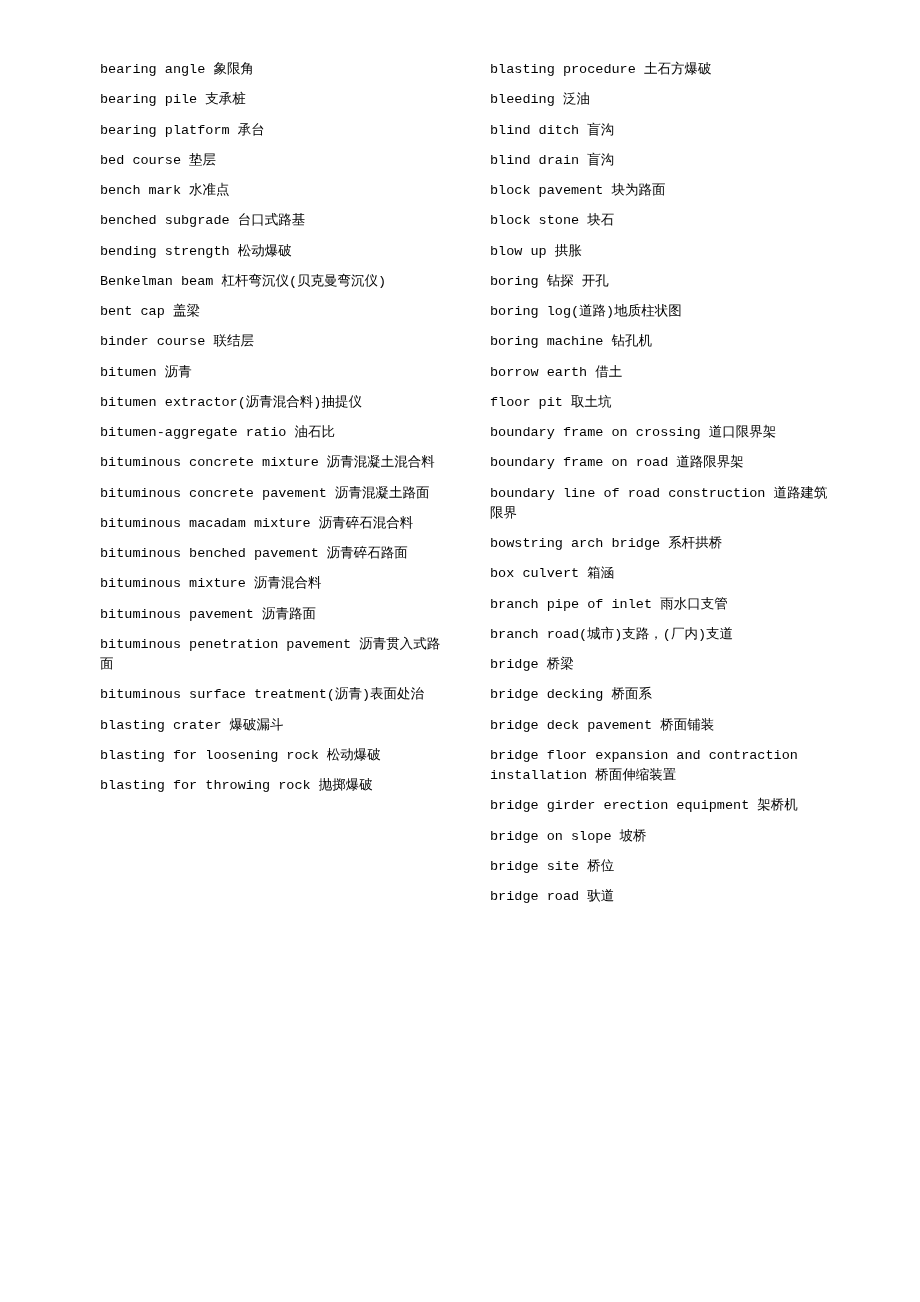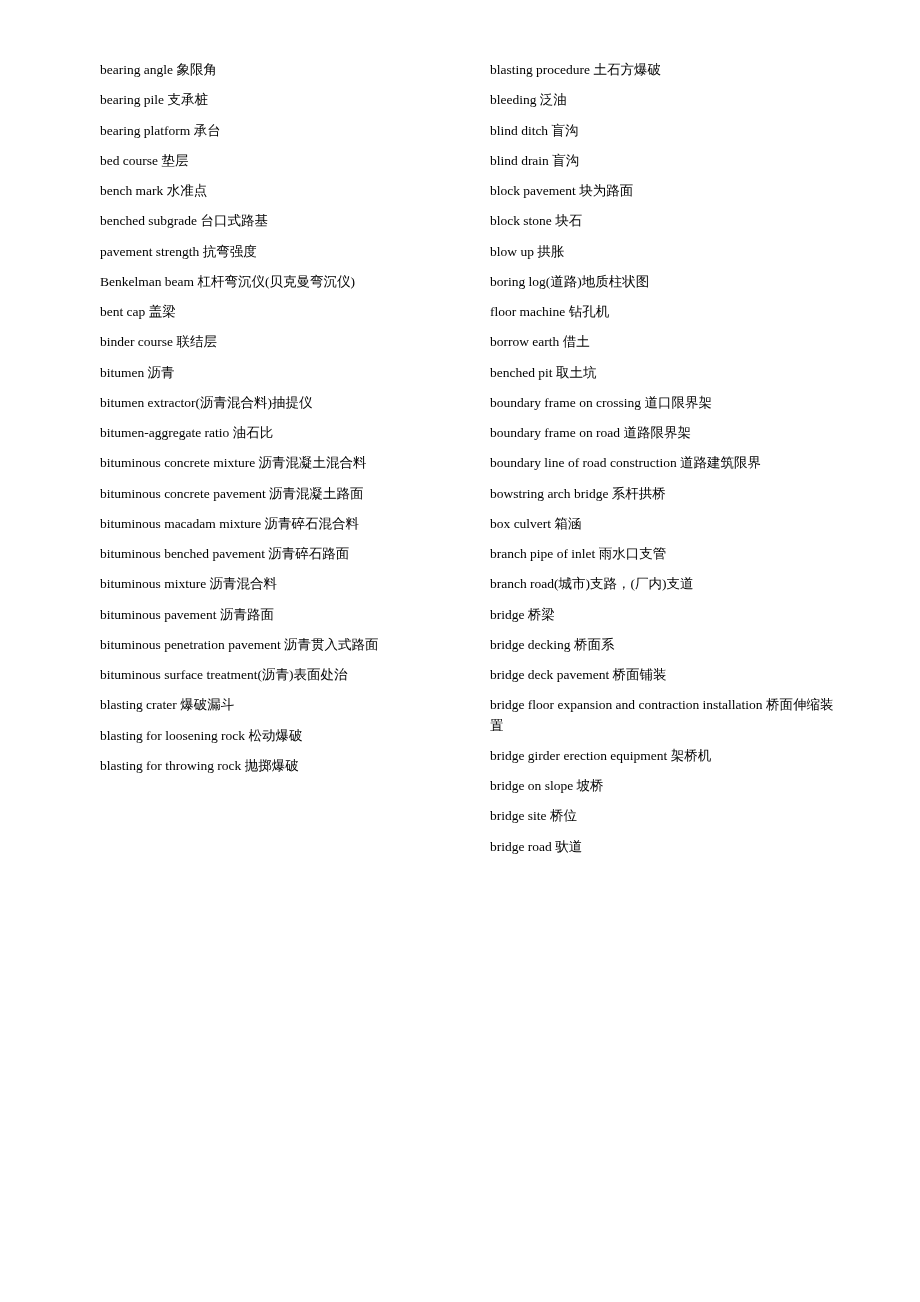--- a/index.html
+++ b/index.html
@@ -12,20 +12,21 @@
       font-family: "Times New Roman", Times, serif;
       font-size: 14px;
       color: #000000;
       width: 920px;
       min-height: 1302px;
       padding: 60px 80px 60px 100px;
     }
     .content {
       display: flex;
       gap: 40px;
+      font-family: Liberation Mono, monospace;
     }
     .column {
       flex: 1;
       display: flex;
       flex-direction: column;
       gap: 10px;
     }
     .entry {
       line-height: 1.5;
       font-size: 13.5px;
@@ -40,21 +41,21 @@
 
 <div class="wrapper">
   <div class="content">
     <div class="column" id="left-col">
         <div class="entry">bearing angle 象限角</div>
         <div class="entry">bearing pile 支承桩</div>
         <div class="entry">bearing platform 承台</div>
         <div class="entry">bed course 垫层</div>
         <div class="entry">bench mark 水准点</div>
         <div class="entry">benched subgrade 台口式路基</div>
-        <div class="entry">pavement strength 抗弯强度</div>
+        <div class="entry">bending strength 松动爆破</div>
         <div class="entry">Benkelman beam 杠杆弯沉仪(贝克曼弯沉仪)</div>
         <div class="entry">bent cap 盖梁</div>
         <div class="entry">binder course 联结层</div>
         <div class="entry">bitumen 沥青</div>
         <div class="entry">bitumen extractor(沥青混合料)抽提仪</div>
         <div class="entry">bitumen-aggregate ratio 油石比</div>
         <div class="entry">bituminous concrete mixture 沥青混凝土混合料</div>
         <div class="entry">bituminous concrete pavement 沥青混凝土路面</div>
         <div class="entry">bituminous macadam mixture 沥青碎石混合料</div>
         <div class="entry">bituminous benched pavement 沥青碎石路面</div>
@@ -67,24 +68,25 @@
         <div class="entry">blasting for throwing rock 抛掷爆破</div>
       </div>
     <div class="column" id="right-col">
         <div class="entry">blasting procedure 土石方爆破</div>
         <div class="entry">bleeding 泛油</div>
         <div class="entry">blind ditch 盲沟</div>
         <div class="entry">blind drain 盲沟</div>
         <div class="entry">block pavement 块为路面</div>
         <div class="entry">block stone 块石</div>
         <div class="entry">blow up 拱胀</div>
+        <div class="entry">boring 钻探  开孔</div>
         <div class="entry">boring log(道路)地质柱状图</div>
-        <div class="entry">floor machine 钻孔机</div>
+        <div class="entry">boring machine 钻孔机</div>
         <div class="entry">borrow earth 借土</div>
-        <div class="entry">benched pit 取土坑</div>
+        <div class="entry">floor pit 取土坑</div>
         <div class="entry">boundary frame on crossing 道口限界架</div>
         <div class="entry">boundary frame on road 道路限界架</div>
         <div class="entry">boundary line of road construction 道路建筑限界</div>
         <div class="entry">bowstring arch bridge 系杆拱桥</div>
         <div class="entry">box culvert 箱涵</div>
         <div class="entry">branch pipe of inlet 雨水口支管</div>
         <div class="entry">branch road(城市)支路，(厂内)支道</div>
         <div class="entry">bridge 桥梁</div>
         <div class="entry">bridge decking 桥面系</div>
         <div class="entry">bridge deck pavement 桥面铺装</div>

